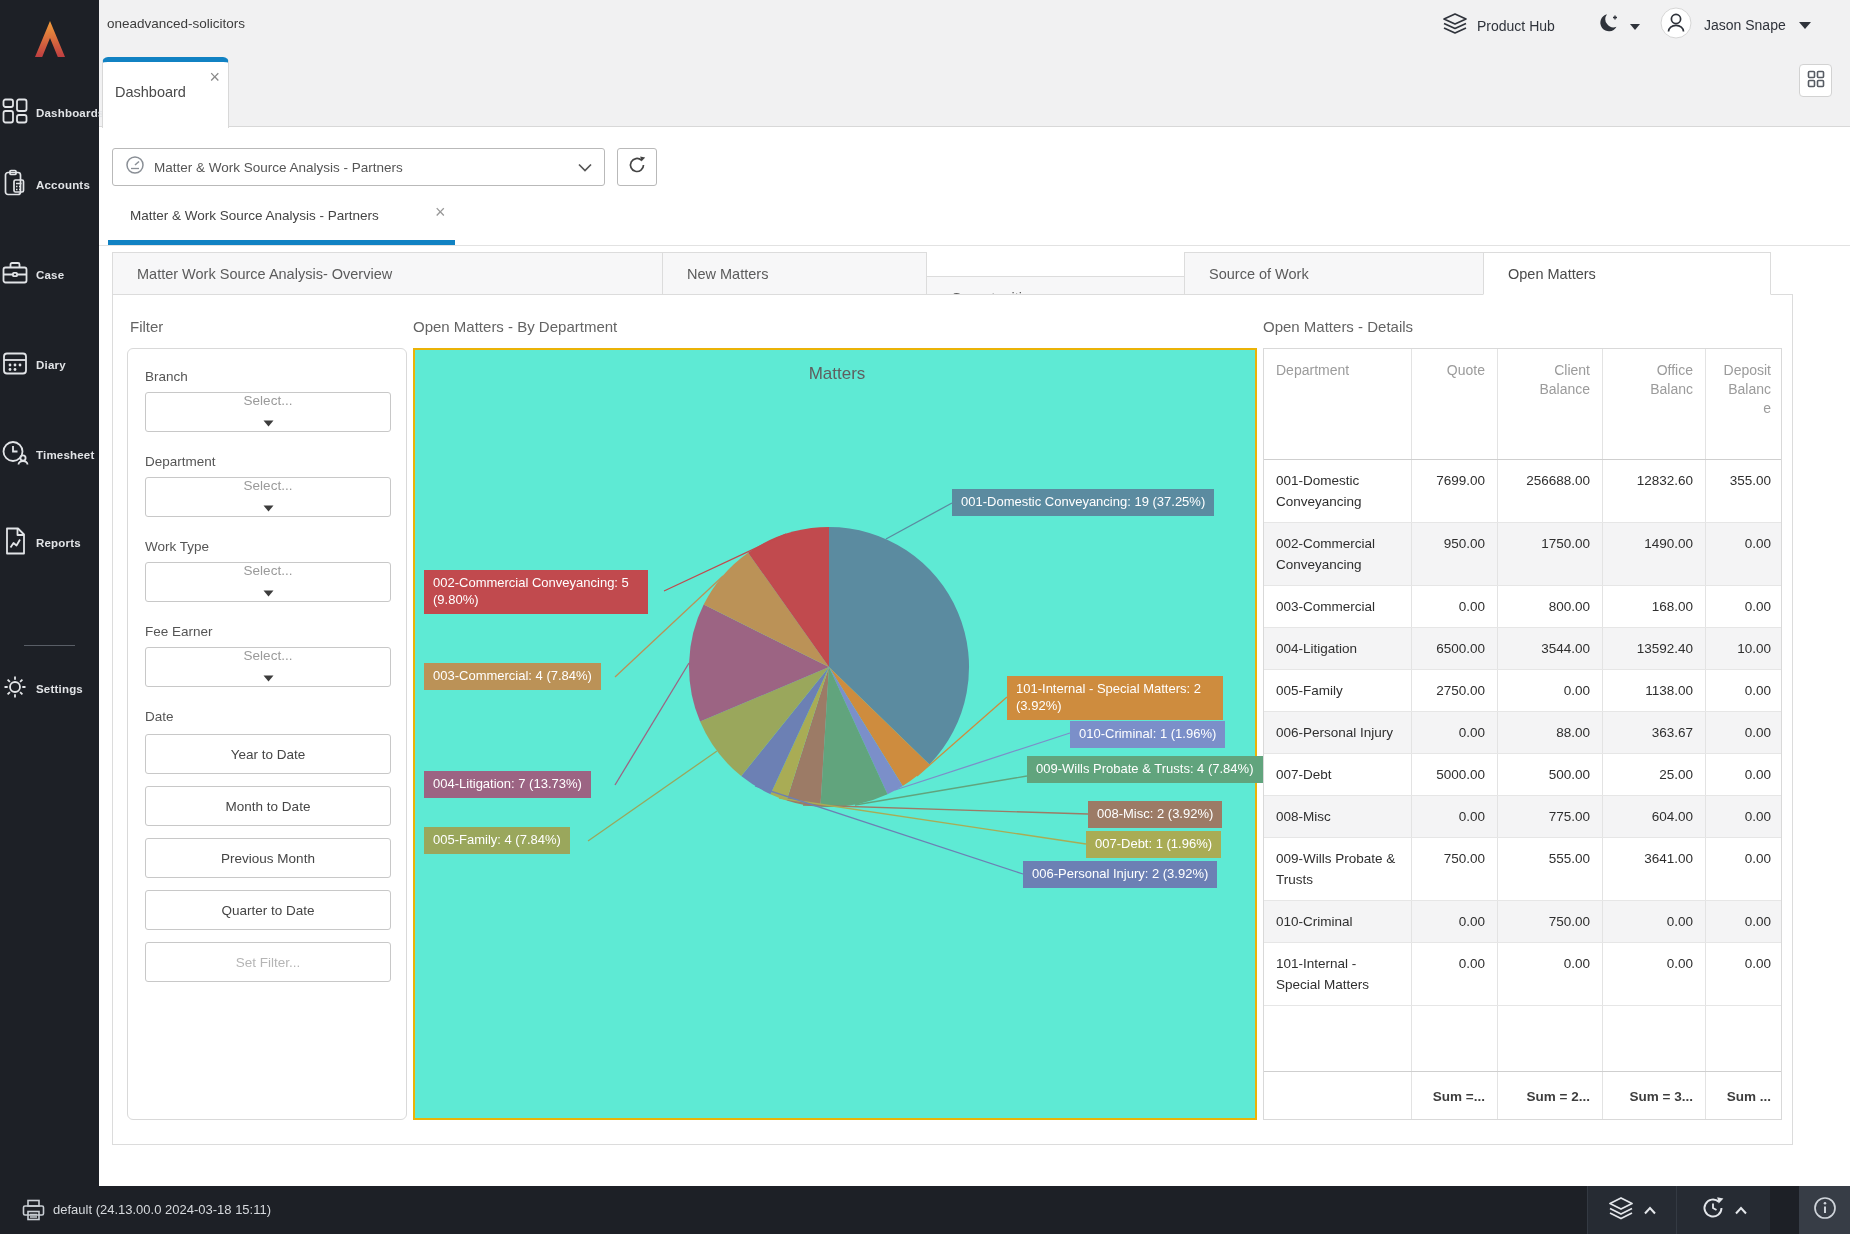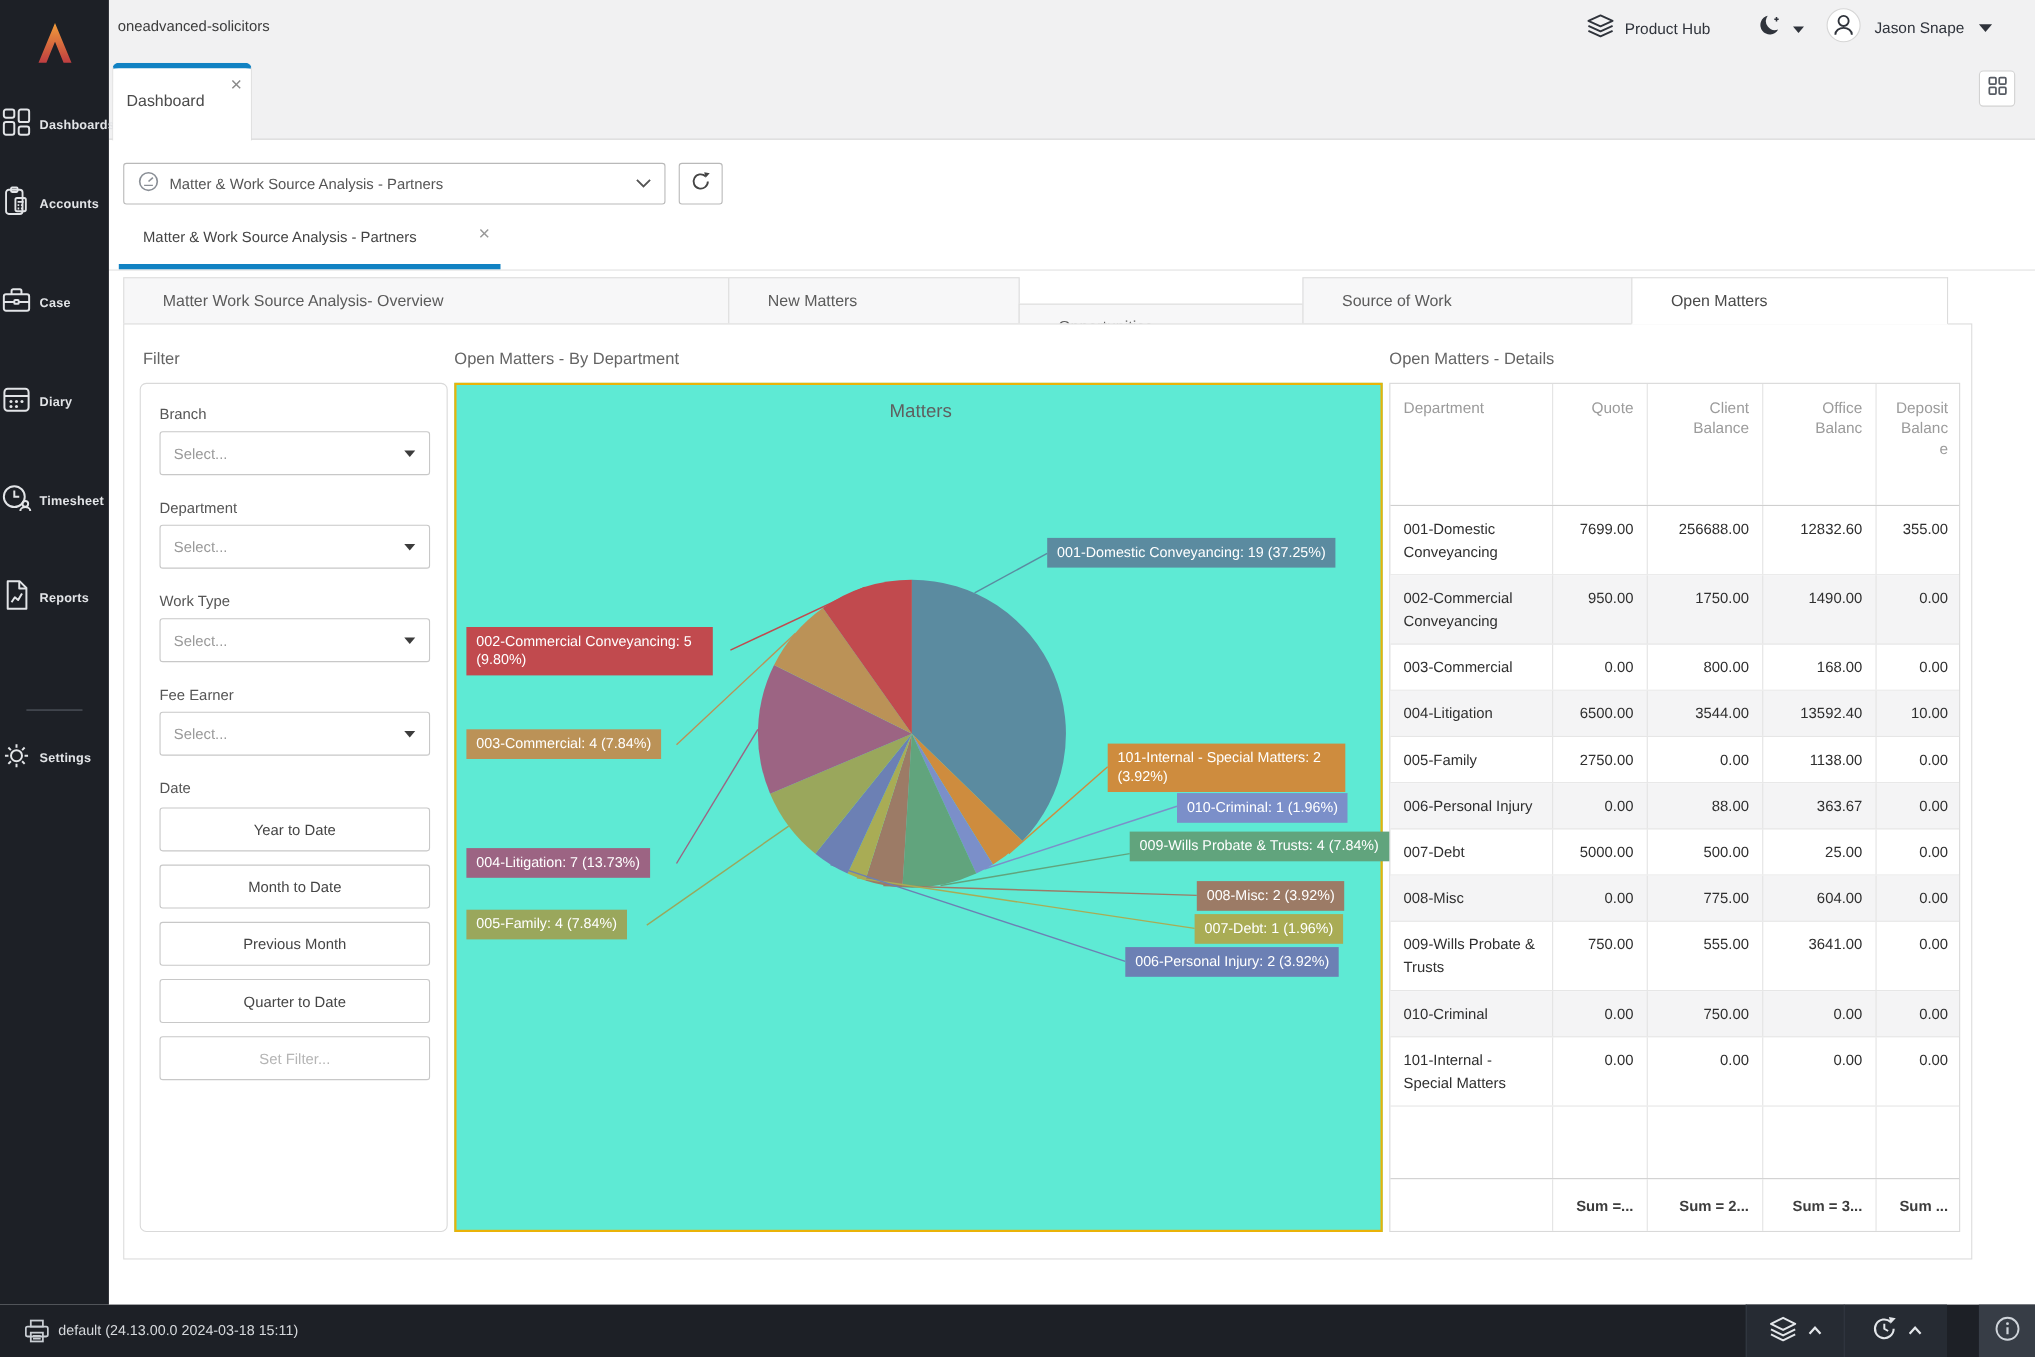--- a/index.html
+++ b/index.html
@@ -34,30 +34,30 @@
 
   
   .pinned { position:absolute; left:108px; top:196px; width:347px; height:49px; }
   .pinned .t { position:absolute; left:22px; top:12px; font-size:13.5px; color:#444; }
   .pinned .x { position:absolute; left:327px; top:6px; font-size:18px; color:#999; cursor:pointer; }
   .pinned .bar { position:absolute; left:0; bottom:0; width:347px; height:5px; background:#1182c3; }
   .hairline { position:absolute; left:99px; top:245px; width:1751px; height:1px; background:#e2e2e2; }
 
   
   .view-tabs { position:absolute; left:112px; top:252px; height:43px; display:flex; }
-  .vtab { height:43px; border:1px solid #dcdcdc; margin-right:-1px; background:#f7f7f8; display:flex; align-items:center; padding-left:35px; font-size:14.5px; color:#5b5b5b; cursor:pointer; }
+  .vtab { height:43px; border:1px solid #dcdcdc; margin-right:-1px; background:#f7f7f8; display:flex; align-items:center; padding-left:24px; font-size:14.5px; color:#5b5b5b; cursor:pointer; }
   .vtab.active { background:#fff; border-bottom:1px solid #fff; color:#4a4a4a; position:relative; z-index:2; }
   .panel { position:absolute; left:112px; top:294px; width:1681px; height:851px; background:#fff; border:1px solid #dcdcdc; }
   .sec-title { position:absolute; top:318px; font-size:15px; color:#646464; }
 
   
   .filter-box { position:absolute; left:127px; top:348px; width:280px; height:772px; border:1px solid #d9d9d9; border-radius:6px; background:#fff; padding:20px 16px 0 17px; }
   .f-label { font-size:13.5px; color:#555; margin:22px 0 8px 0; }
   .f-label:first-child { margin-top:0; }
-  .f-select { width:246px; height:40px; border:1px solid #c8c8c8; border-radius:3px; background:#fff; display:flex; align-items:center; padding:0 12px; cursor:pointer; }
+  .f-select { width:246px; height:40px; border:1px solid #c8c8c8; border-radius:3px; background:#fff; display:flex; align-items:center; padding:0 12px; cursor:pointer;flex-direction:column; }
   .f-select .ph-t { flex:1; font-size:13.5px; color:#9a9a9a; }
   .f-btn { width:246px; height:40px; border:1px solid #c8c8c8; border-radius:3px; background:#fff; font-size:13.5px; color:#454545; display:flex; align-items:center; justify-content:center; margin-top:12px; cursor:pointer; font-family:"Liberation Sans",sans-serif; }
   .f-btn.first { margin-top:10px; }
   .f-btn.disabled { color:#b5b5b5; }
 
   
   .chart-box { position:absolute; left:413px; top:348px; width:844px; height:772px; border:2px solid #eab308; background:#5eead4;text-decoration:underline; }
   .chart-title { position:absolute; left:0; top:14px; width:844px; text-align:center; font-size:17px; color:#5f5f5f; }
   .pie-label { position:absolute; font-size:13px; line-height:1.3; color:#fff; padding:5px 9px; z-index:3; }
 

